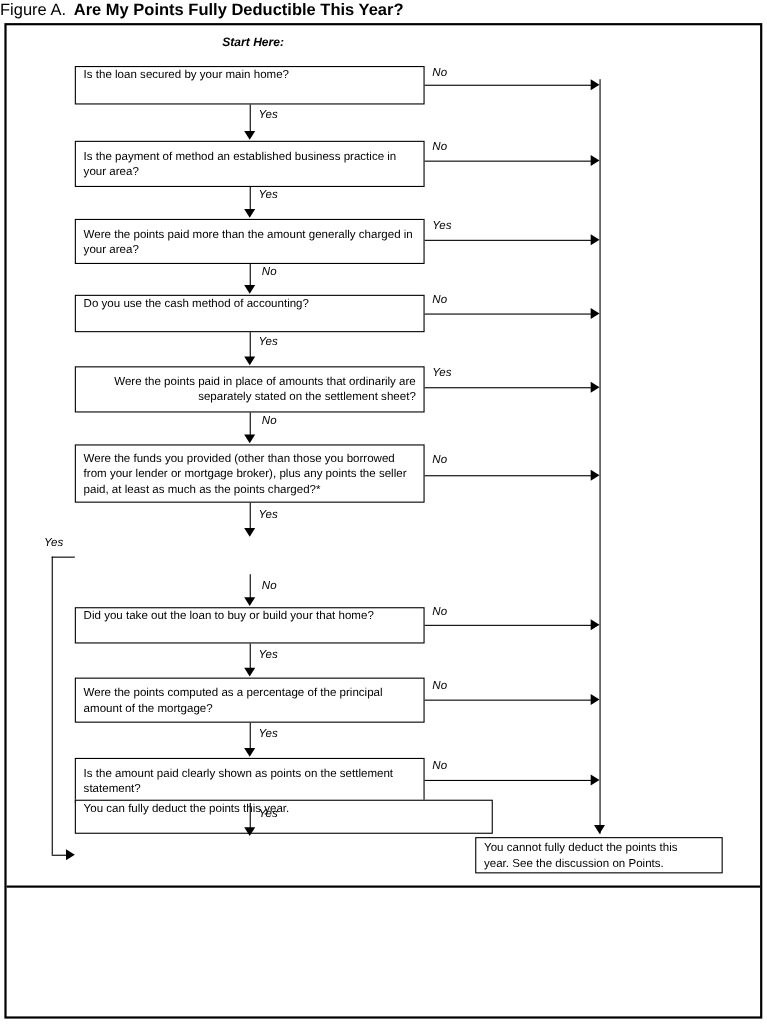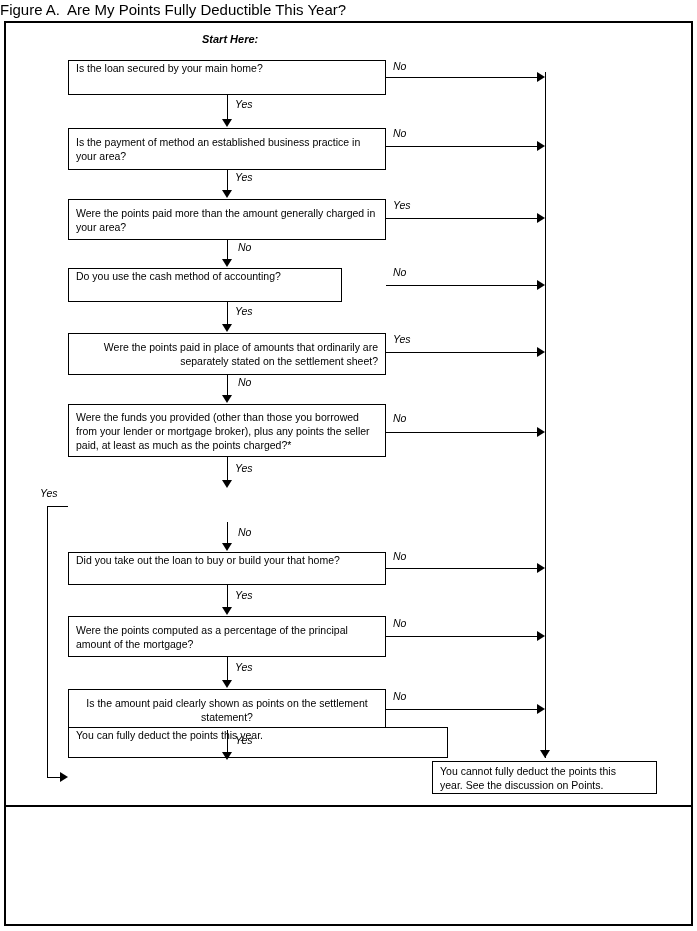--- a/index.html
+++ b/index.html
@@ -27,21 +27,21 @@
     height: 20px;
     line-height: 20px;
     font-size: 15px;
     color: #000000;
     white-space: nowrap;
   }
   #title-bar .fig-label {
     font-weight: normal;
   }
   #title-bar .fig-title {
-    font-weight: normal;
+    font-weight: bold;
     margin-left: 7px;
   }
 
   
   #frame {
     position: absolute;
     left: 4px;
     top: 21px;
     width: 689px;
     height: 905px;
@@ -166,42 +166,42 @@
     </div>
 
     <div class="node two-line" style="left:68px; top:128px; width:318px; height:42px;">
       <span class="txt">Is the payment of method an established business practice in your area?</span>
     </div>
 
     <div class="node two-line" style="left:68px; top:199px; width:318px; height:41px;">
       <span class="txt">Were the points paid more than the amount generally charged in your area?</span>
     </div>
 
-    <div class="node" style="left:68px; top:268px; width:274px; height:34px;">
+    <div class="node" style="left:68px; top:268px; width:318px; height:34px;">
       <span class="txt">Do you use the cash method of accounting?</span>
     </div>
 
     <div class="node two-line" style="left:68px; top:333px; width:318px; height:42px;text-align:right;">
       <span class="txt">Were the points paid in place of amounts that ordinarily are separately stated on the settlement sheet?</span>
     </div>
 
     <div class="node two-line" style="left:68px; top:404px; width:318px; height:53px;">
       <span class="txt">Were the funds you provided (other than those you borrowed from your lender or mortgage broker), plus any points the seller paid, at least as much as the points charged?*</span>
     </div>
 
 
     <div class="node" style="left:68px; top:552px; width:318px; height:33px;">
       <span class="txt">Did you take out the loan to buy or build your that home?</span>
     </div>
 
     <div class="node two-line" style="left:68px; top:616px; width:318px; height:41px;">
       <span class="txt">Were the points computed as a percentage of the principal amount of the mortgage?</span>
     </div>
 
-    <div class="node two-line" style="left:68px; top:689px; width:318px; height:41px;text-align:center;">
+    <div class="node two-line" style="left:68px; top:689px; width:318px; height:41px;">
       <span class="txt">Is the amount paid clearly shown as points on the settlement statement?</span>
     </div>
 
     <div class="node" style="left:68px; top:727px; width:380px; height:31px;">
       <span class="txt">You can fully deduct the points this year.</span>
     </div>
 
     <div class="node two-line" style="left:432px; top:761px; width:225px; height:33px;">
       <span class="txt"><span>You cannot fully deduct the points this</span><br><span>year. See the discussion on </span><span class="ital">Points</span><span>.</span></span>
     </div>

